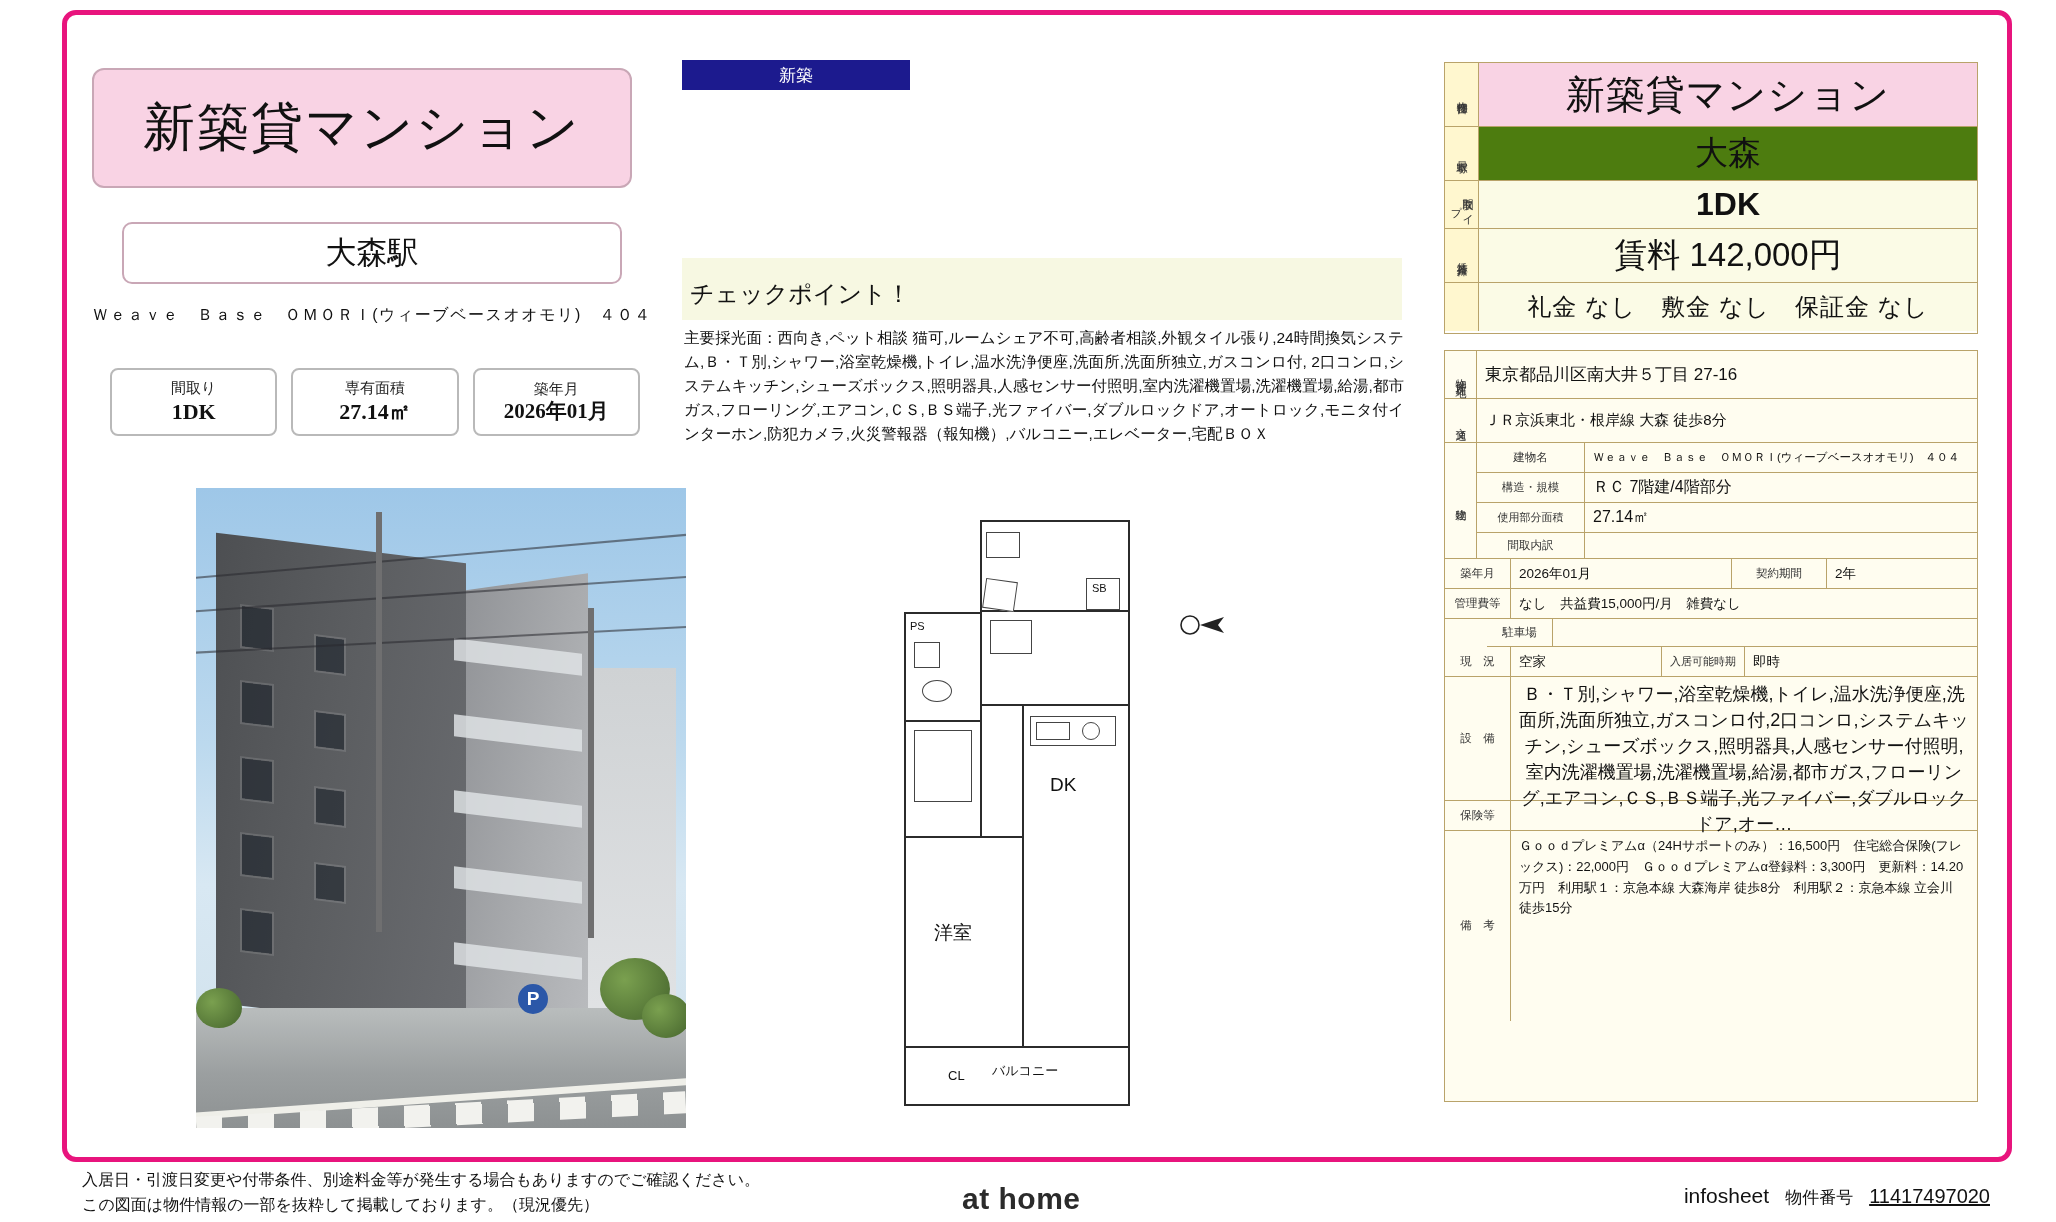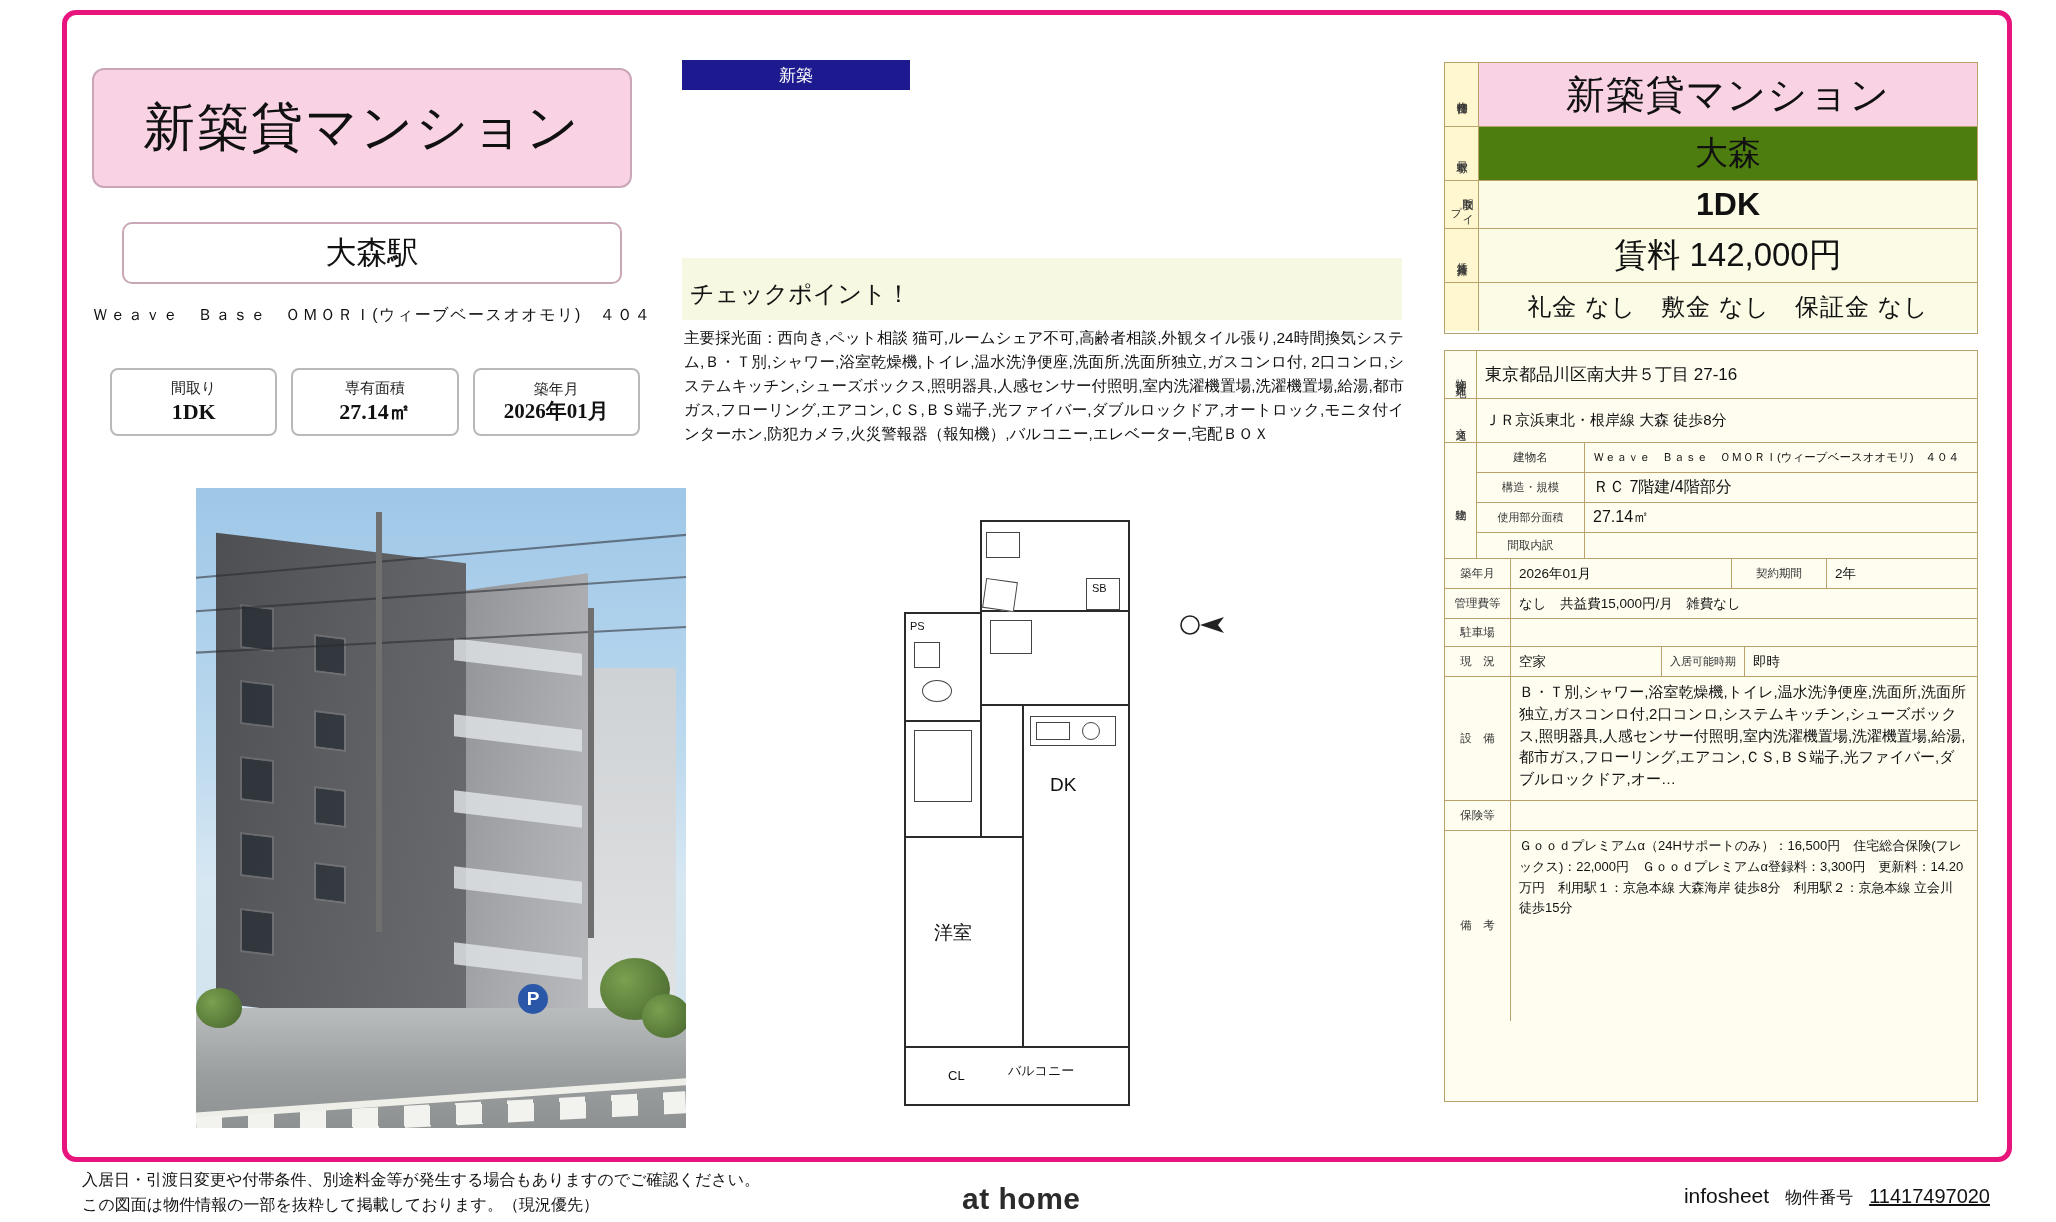--- a/index.html
+++ b/index.html
@@ -195,21 +195,21 @@
   .m-v.big { font-size:17px; }
   .m-v.mid { font-size:15px; }
   .m-sub {
     width:108px; min-width:108px; border-right:1.5px solid #b9a36a;
     display:flex; align-items:center; justify-content:center;
     font-size:11.5px; color:#333; text-align:center; line-height:1.2;
   }
   .m-sub.two { font-size:11px; }
   .nested { flex:1; }
   .nested .m-row:last-child { border-bottom:none; }
-  .m-small { font-size:15px; line-height:1.45; padding:4px 8px; }
+  .m-small { font-size:18px; line-height:1.45; padding:4px 8px;text-align:center; }
   .m-note { font-size:13px; line-height:1.6; padding:5px 8px; }
 
   
   .footer-note {
     position:absolute; left:82px; top:1168px; width:900px;
     font-size:16px; line-height:1.55; color:#111;
   }
   .athome {
     position:absolute; left:962px; top:1182px; font-size:30px; color:#2b2b2b;
     letter-spacing:0.5px; font-weight:bold;
@@ -315,21 +315,21 @@
       <div class="pl-fix" style="left:136px; top:202px; width:34px; height:18px;"></div>
       <div class="pl-fix round" style="left:182px; top:202px; width:18px; height:18px;"></div>
       <div class="pl-fix" style="left:186px; top:58px; width:34px; height:32px;"></div>
       <div class="pl-fix" style="left:14px; top:122px; width:26px; height:26px;"></div>
       <div class="pl-fix" style="left:84px; top:60px; width:32px; height:30px; transform:rotate(8deg);"></div>
 
       <div class="pl-label xs" style="left:10px;  top:100px;">PS</div>
       <div class="pl-label xs" style="left:192px; top:62px;">SB</div>
       <div class="pl-label" style="left:150px; top:254px;">DK</div>
       <div class="pl-label" style="left:34px;  top:400px;">洋室</div>
-      <div class="pl-label sm" style="left:108px; top:542px;">バルコニー</div>
+      <div class="pl-label sm" style="left:92px; top:542px;">バルコニー</div>
       <div class="pl-label sm" style="left:48px;  top:548px;">CL</div>
 
       <div class="compass">
         <svg width="52" height="34" viewBox="0 0 52 34">
           <circle cx="16" cy="17" r="9" fill="none" stroke="#222" stroke-width="1.6"></circle>
           <path d="M26 17 L50 9 L44 17 L50 25 Z" fill="#222"></path>
         </svg>
       </div>
     </div>
   </div>
@@ -396,21 +396,21 @@
       <div class="m-v">2026年01月</div>
       <div class="m-sub" style="width:96px; min-width:96px; border-left:1.5px solid #b9a36a; border-right:1.5px solid #b9a36a;">契約期間</div>
       <div class="m-v" style="max-width:150px;">2年</div>
     </div>
 
     <div class="m-row" style="height:30px;">
       <div class="m-sub" style="width:66px; min-width:66px; border-right:1.5px solid #b9a36a;">管理費等</div>
       <div class="m-v">なし　共益費15,000円/月　雑費なし</div>
     </div>
 
-    <div class="m-row" style="height:28px;">
+    <div class="m-row" style="height:28px;margin-left:42px;">
       <div class="m-sub" style="width:66px; min-width:66px; border-right:1.5px solid #b9a36a;">駐車場</div>
       <div class="m-v"></div>
     </div>
 
     <div class="m-row" style="height:30px;">
       <div class="m-sub" style="width:66px; min-width:66px; border-right:1.5px solid #b9a36a;">現　況</div>
       <div class="m-v" style="max-width:150px;">空家</div>
       <div class="m-sub two" style="width:84px; min-width:84px; border-left:1.5px solid #b9a36a; border-right:1.5px solid #b9a36a;">入居可能時期</div>
       <div class="m-v">即時</div>
     </div>

